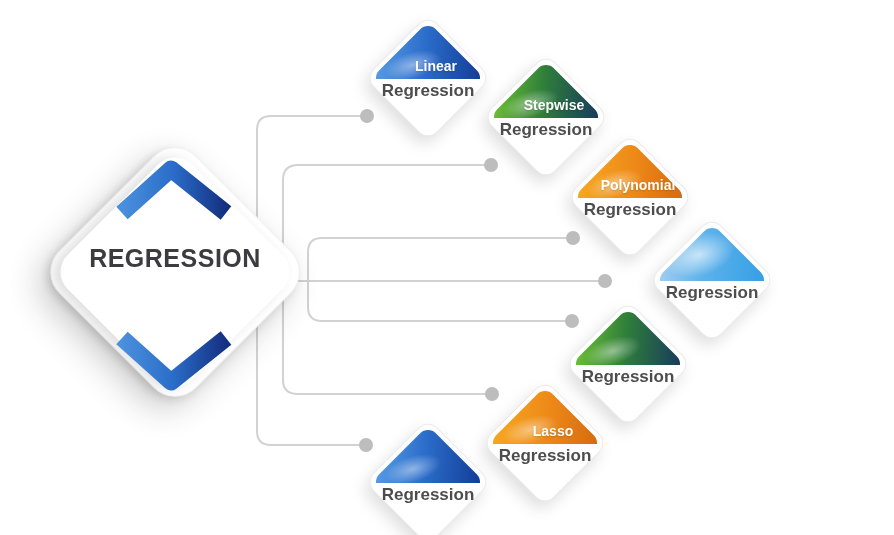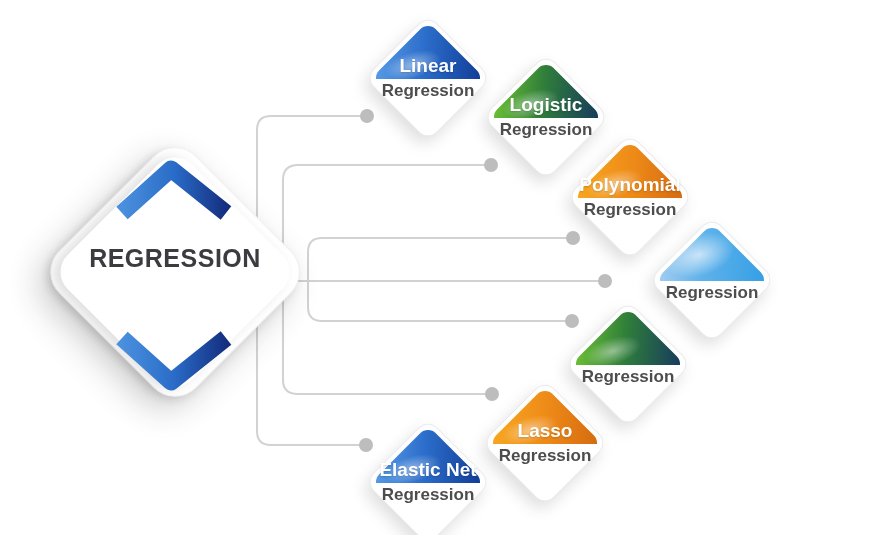--- a/index.html
+++ b/index.html
@@ -37,22 +37,22 @@
          transform:rotate(45deg); border-radius:11px; }
   .tri::after { content:""; position:absolute; left:16%; top:58%; width:58px; height:26px;
          border-radius:50%; transform:rotate(-16deg);
          background:radial-gradient(closest-side, rgba(255,255,255,.45), rgba(255,255,255,0)); }
   .s-sky .tri::after { left:12%; top:28%; width:72px; height:42px;
          background:radial-gradient(closest-side, rgba(255,255,255,.65), rgba(255,255,255,0)); }
   .s-blue   .dc { background:linear-gradient(50deg,#5a9de6 0%,#2b6dca 45%,#113a94 100%); }
   .s-green  .dc { background:linear-gradient(50deg,#6fc334 0%,#2f7e3a 46%,#16365f 100%); }
   .s-orange .dc { background:linear-gradient(50deg,#f7a921 0%,#ee8a18 50%,#d3690f 100%); }
   .s-sky    .dc { background:linear-gradient(50deg,#a6cff2 0%,#5fb2ea 40%,#339ee5 100%); }
-  .node-label { position:absolute; left:0; top:41px; width:100%; height:22px; text-align:center;
-                color:#fff; font-weight:bold; font-size:19px; line-height:22px;
+  .node-label { position:absolute; left:8px; top:41px; width:100%; height:22px; text-align:center;
+                color:#fff; font-weight:bold; font-size:14px; line-height:22px;
                 text-shadow:0 1px 2px rgba(0,0,0,.18); }
   .node-sublabel { position:absolute; left:0; top:66px; width:100%; height:22px; text-align:center;
                 color:#4d4d4d; font-weight:bold; font-size:17px; line-height:22px; }
 
   
   .n-linear    { left:364px; top:14px;  }
   .n-logistic  { left:482px; top:53px;  }
   .n-polynomial{ left:566px; top:133px; }
   .n-stepwise  { left:648px; top:216px; }
   .n-ridge     { left:564px; top:300px; }
@@ -115,21 +115,21 @@
       </div>
     <div class="node-label">Linear</div>
     <div class="node-sublabel">Regression</div>
   </div>
 
   <div class="node n-logistic s-green">
     <div class="dw"></div>
     <div class="tri">
         <div class="dc"></div>
       </div>
-    <div class="node-label">Logistic</div>
+    <div class="node-label">Stepwise</div>
     <div class="node-sublabel">Regression</div>
   </div>
 
   <div class="node n-polynomial s-orange">
     <div class="dw"></div>
     <div class="tri">
         <div class="dc"></div>
       </div>
     <div class="node-label">Polynomial</div>
     <div class="node-sublabel">Regression</div>
@@ -158,17 +158,16 @@
       </div>
     <div class="node-label">Lasso</div>
     <div class="node-sublabel">Regression</div>
   </div>
 
   <div class="node n-elastic s-blue">
     <div class="dw"></div>
     <div class="tri">
         <div class="dc"></div>
       </div>
-    <div class="node-label">Elastic Net</div>
     <div class="node-sublabel">Regression</div>
   </div>
 
 </div>
 
 </body></html>

